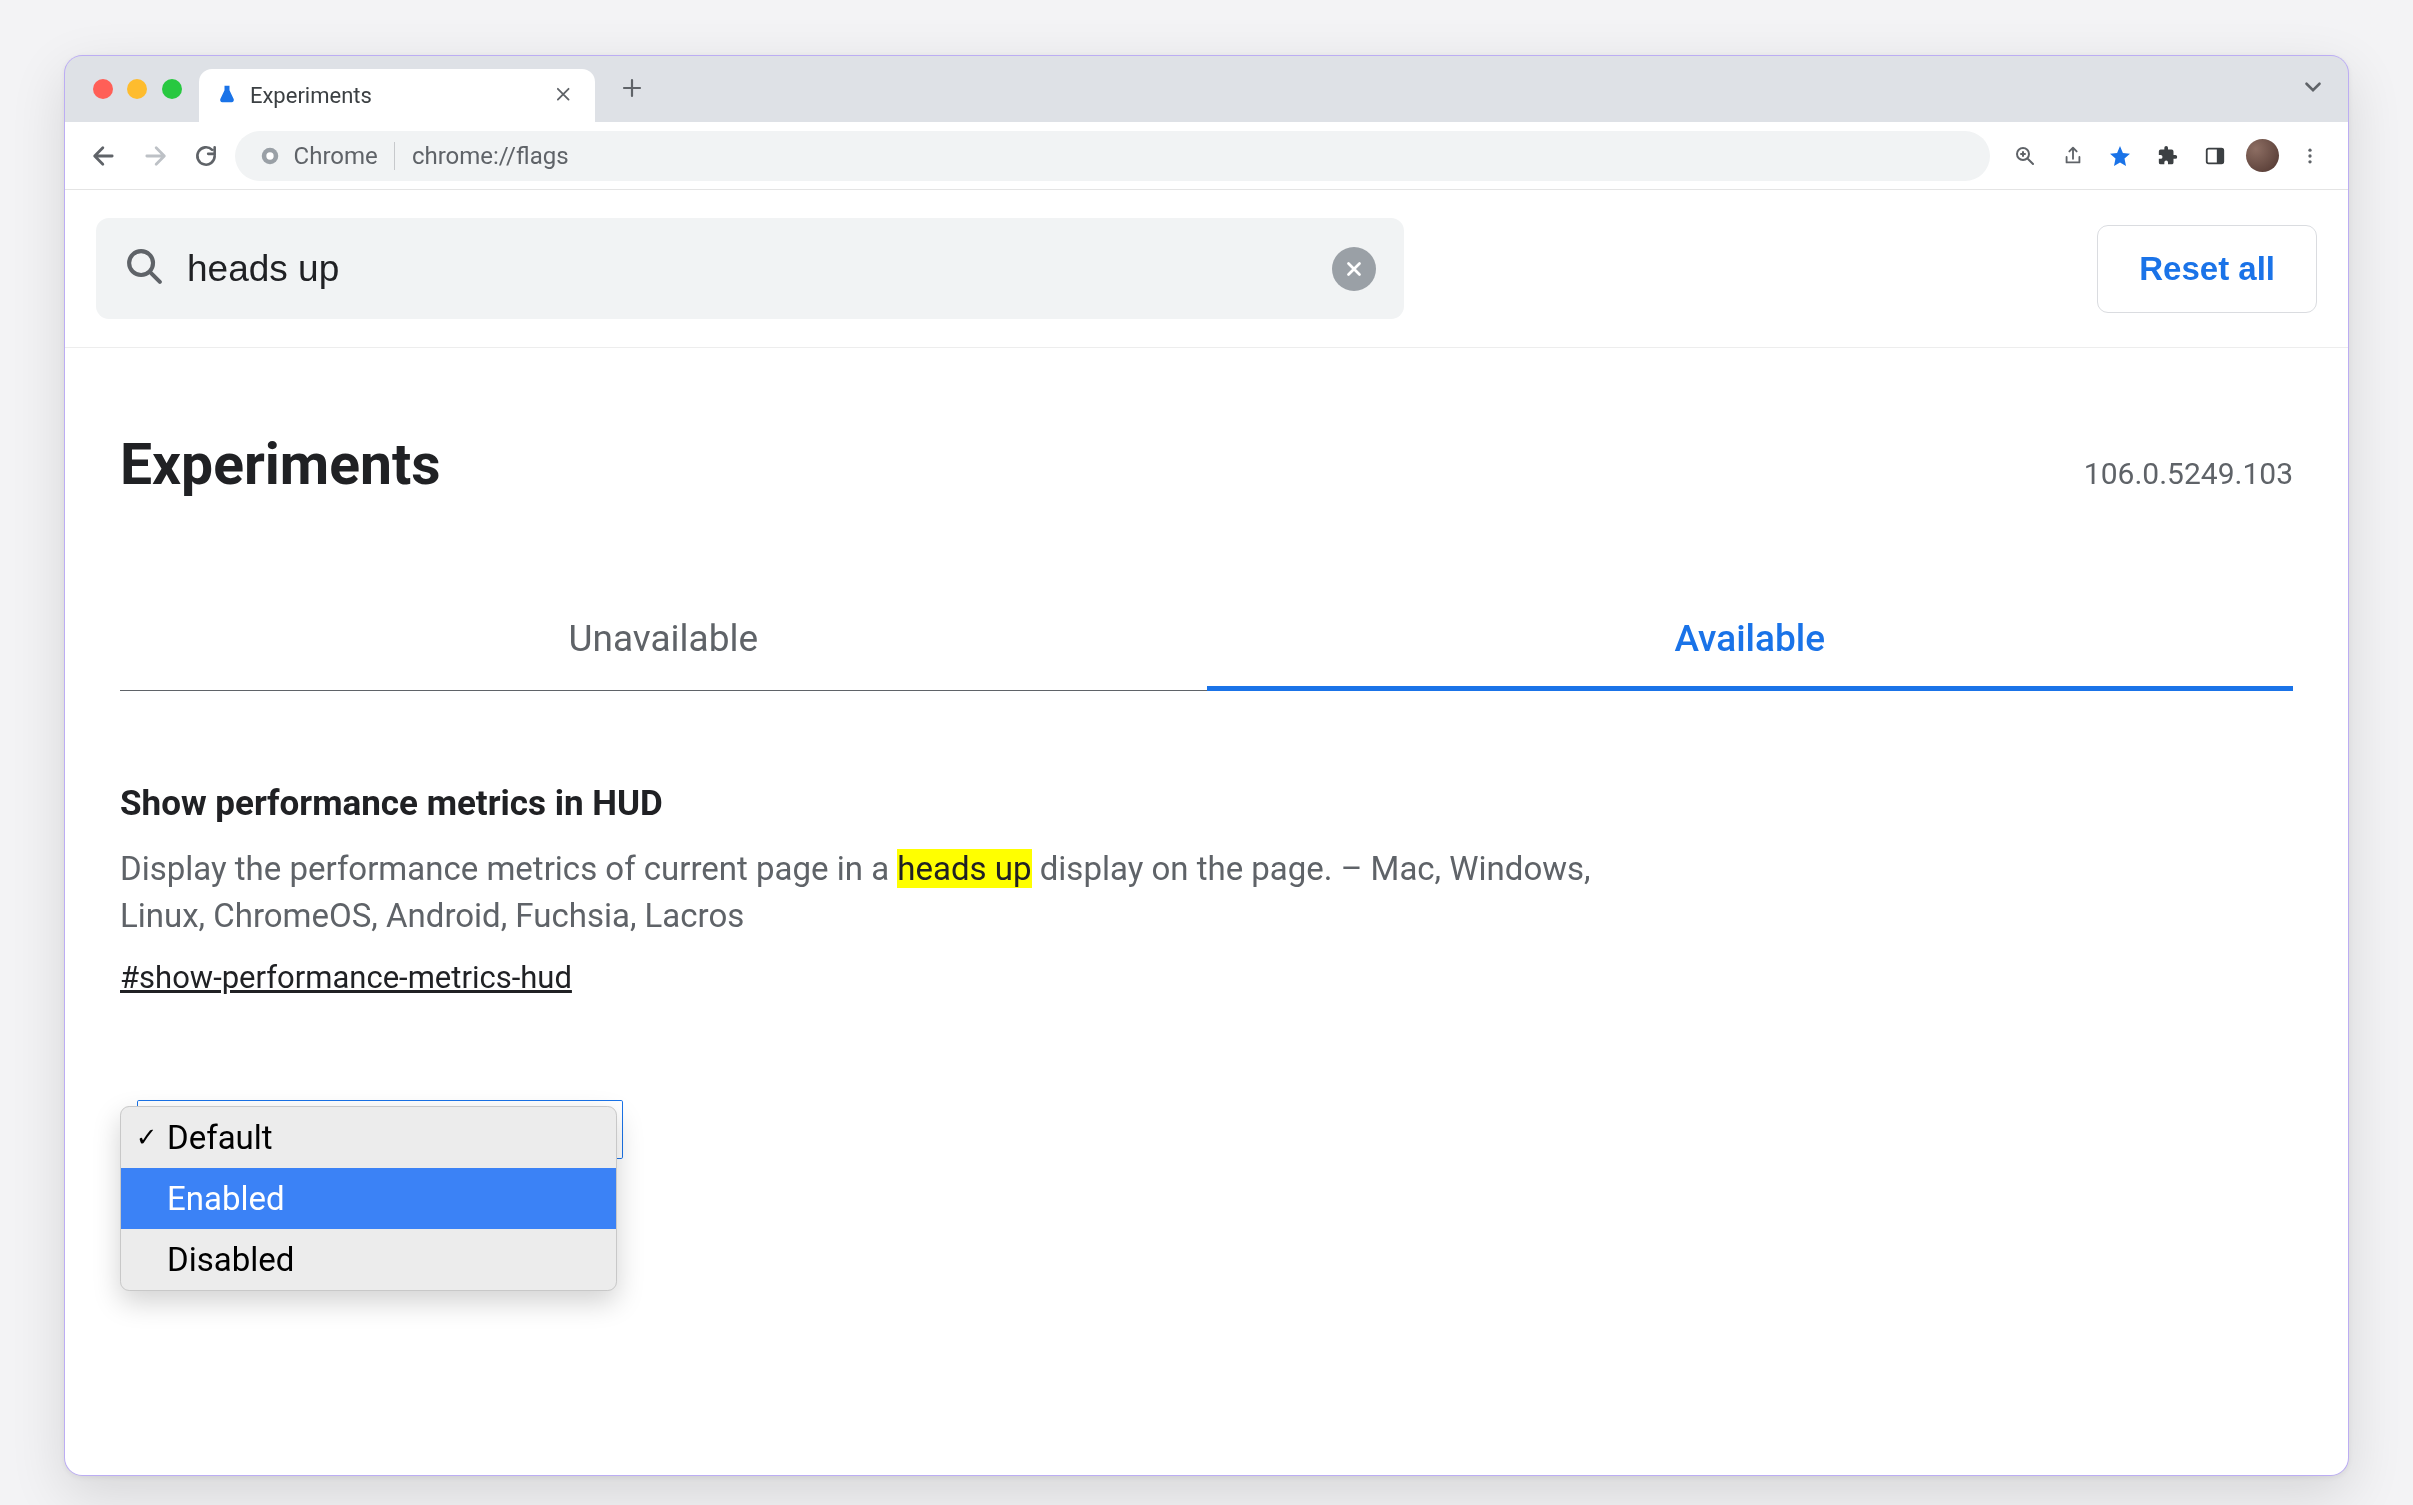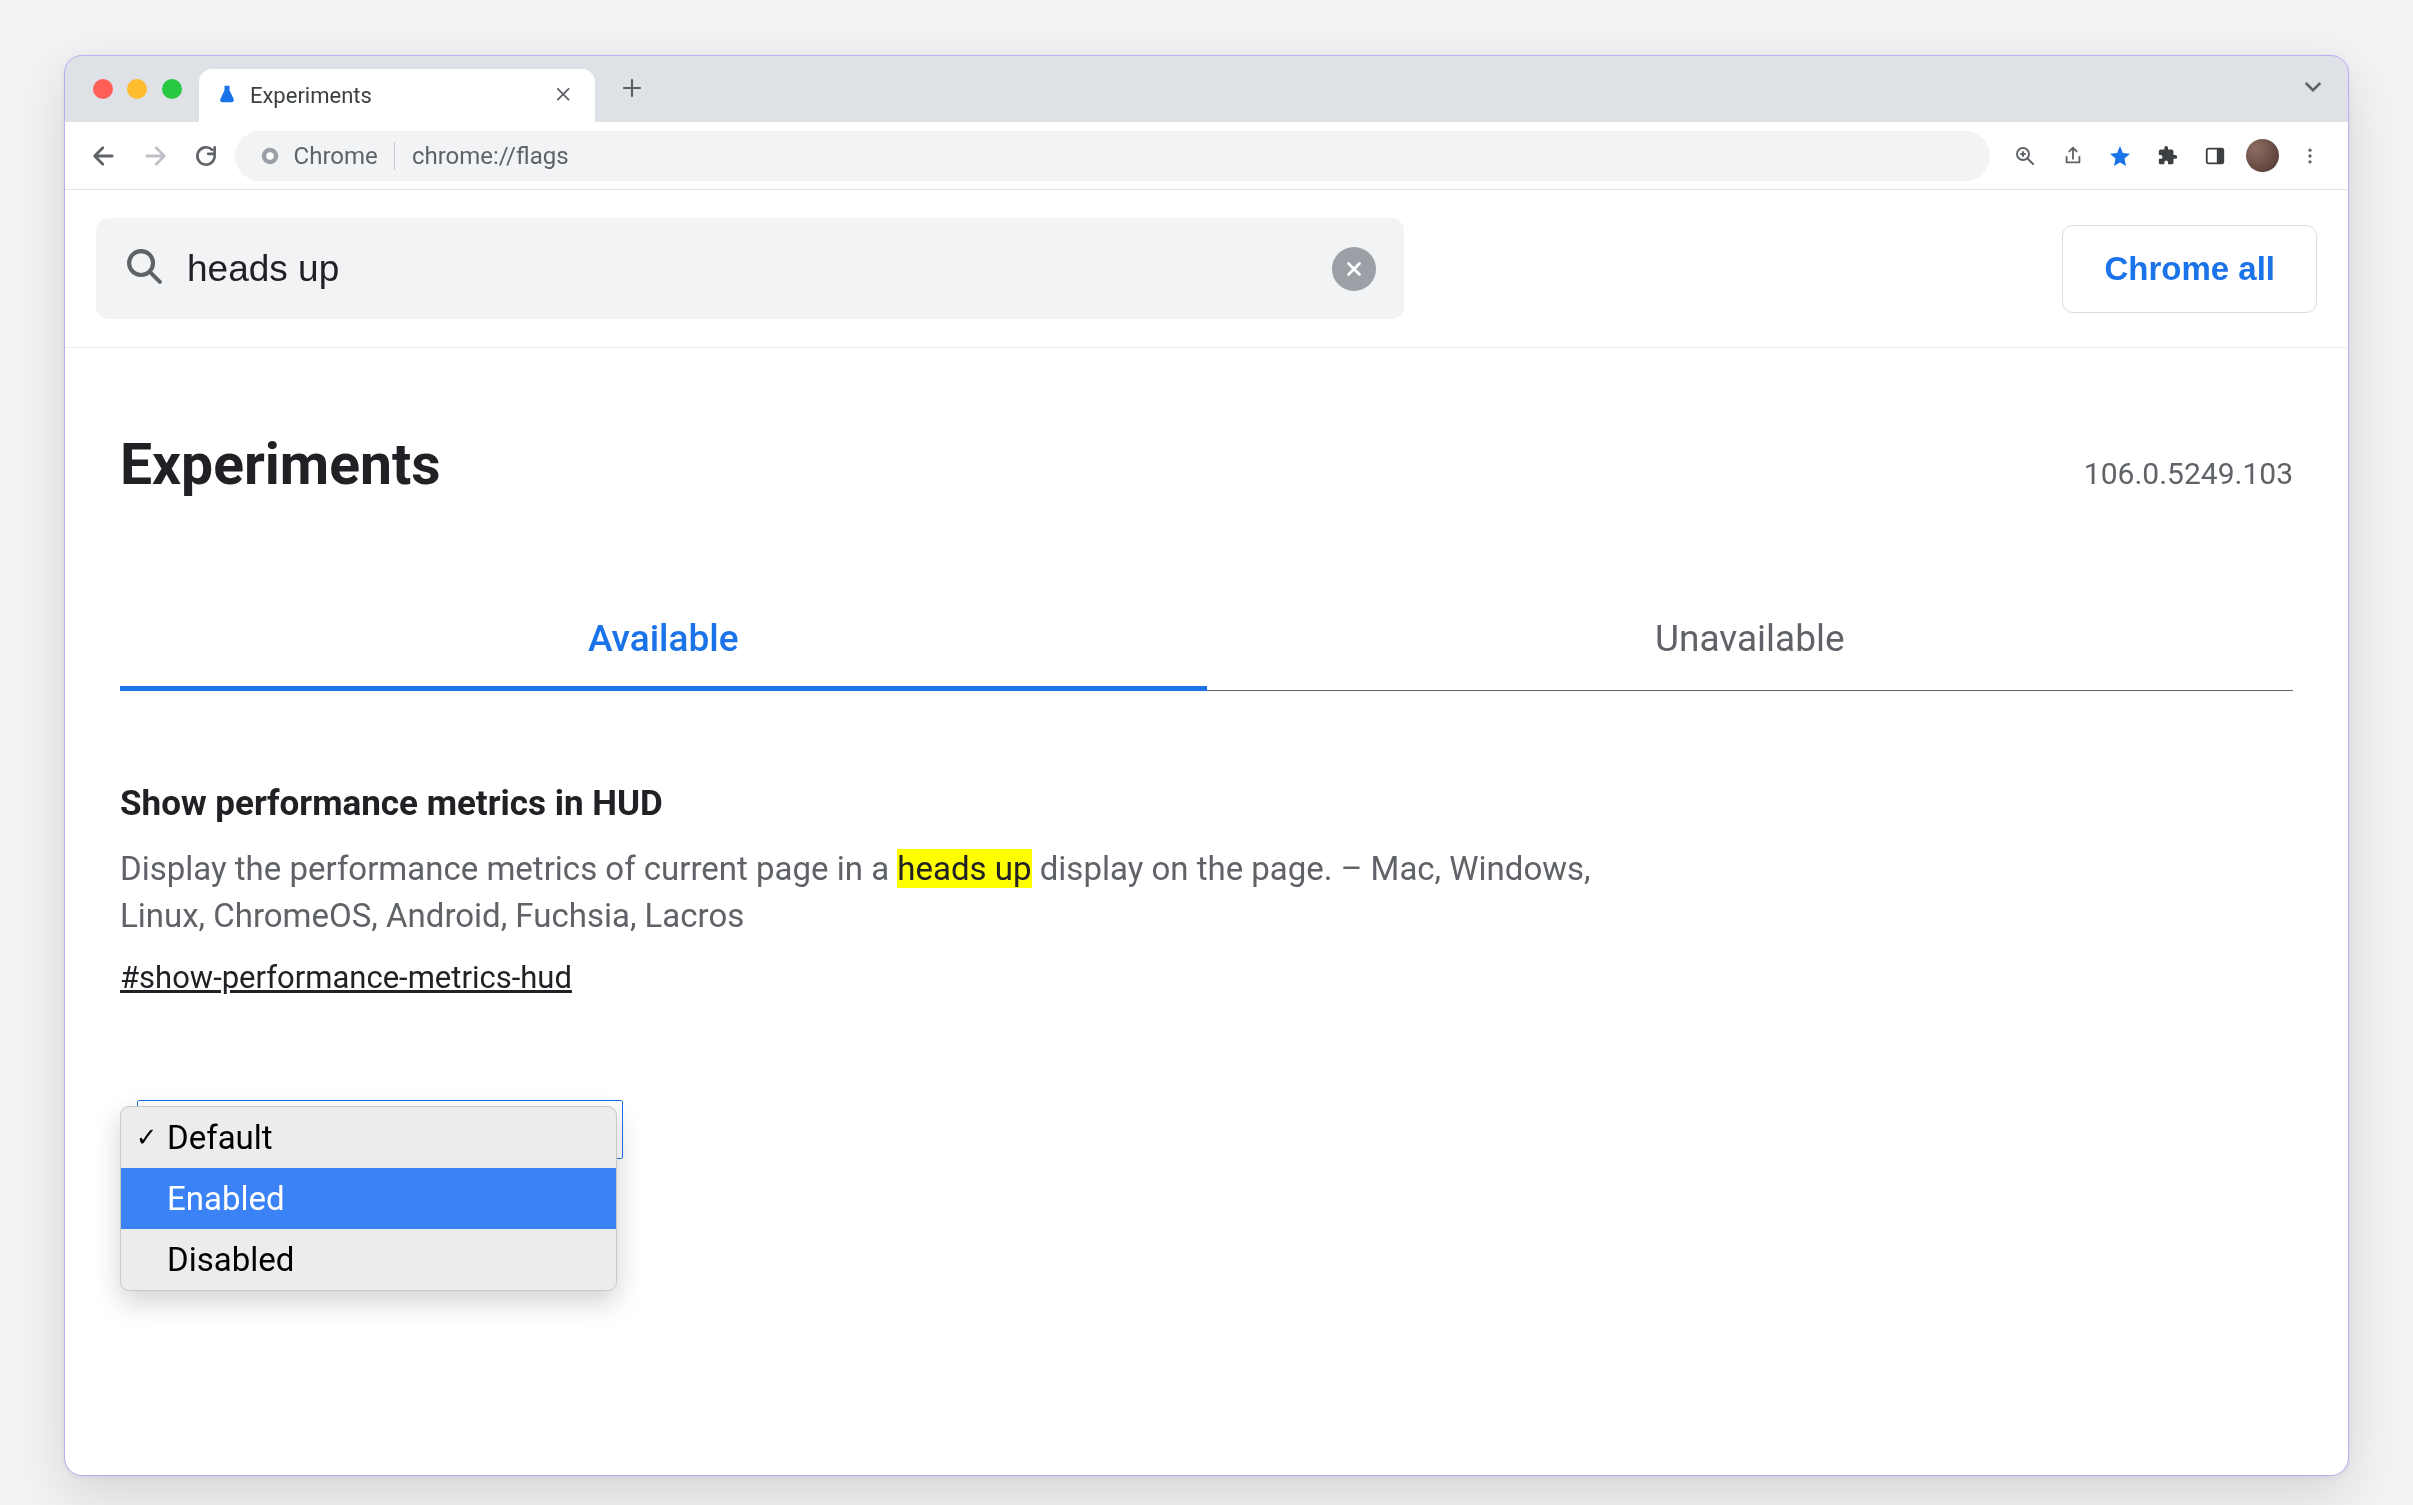--- a/index.html
+++ b/index.html
@@ -341,31 +341,31 @@
               <path stroke="#5f6368" stroke-width="2.4" stroke-linecap="round" d="M16 16l5 5"></path>
             </svg>
         </span>
         <input type="text" value="heads up" style="">
         <div class="clear-btn">
           <svg width="22" height="22" viewBox="0 0 24 24">
               <path stroke="#fff" stroke-width="3" stroke-linecap="round" d="M6 6l12 12M18 6L6 18"></path>
             </svg>
         </div>
       </div>
-      <button class="reset-btn">Chrome all</button>
+      <button class="reset-btn">Reset all</button>
     </div>
 
     <div class="header-row">
       <h1>Experiments</h1>
       <div class="version">106.0.5249.103</div>
     </div>
 
     <div class="tabs2">
+      <div class="tab2 inactive">Unavailable</div>
       <div class="tab2 active">Available</div>
-      <div class="tab2 inactive">Unavailable</div>
     </div>
 
     <div class="flag-item">
       <div class="flag-text">
         <div class="flag-title">Show performance metrics in HUD</div>
         <div class="flag-desc">
           <span>Display the performance metrics of current page in a </span><span class="hl">heads up</span><span> display on the page. – Mac, Windows, Linux, ChromeOS, Android, Fuchsia, Lacros</span>
         </div>
         <a class="flag-id">#show-performance-metrics-hud</a>
       </div>

